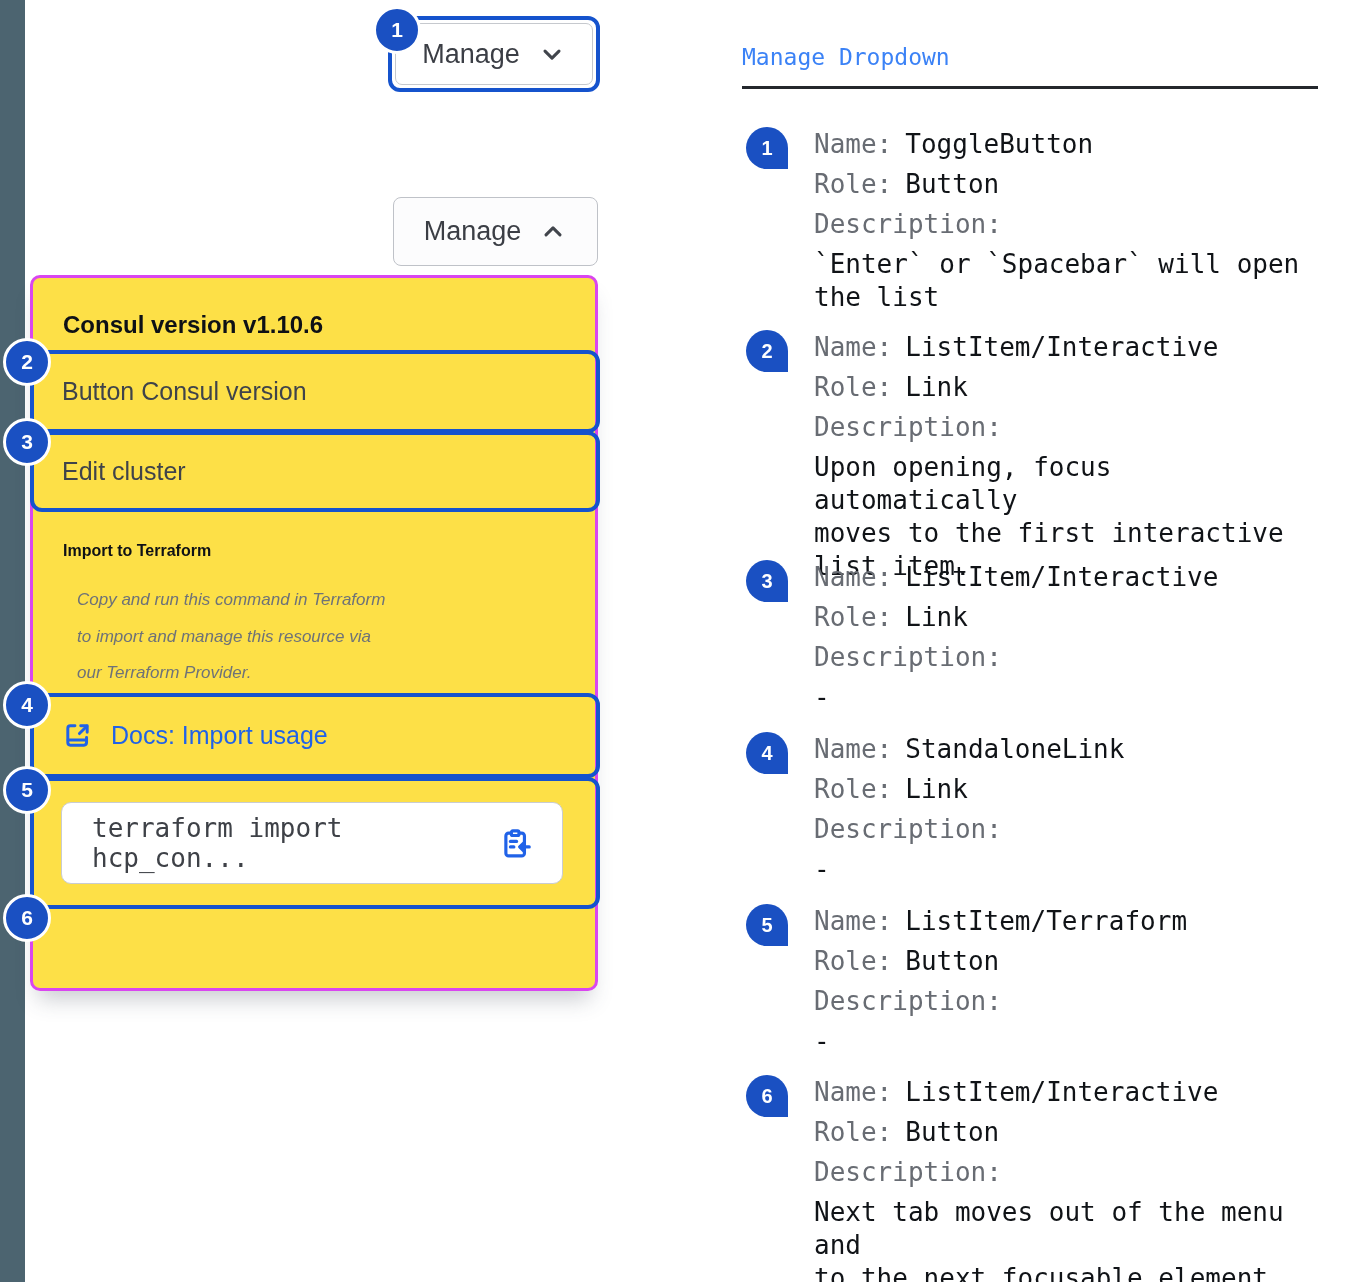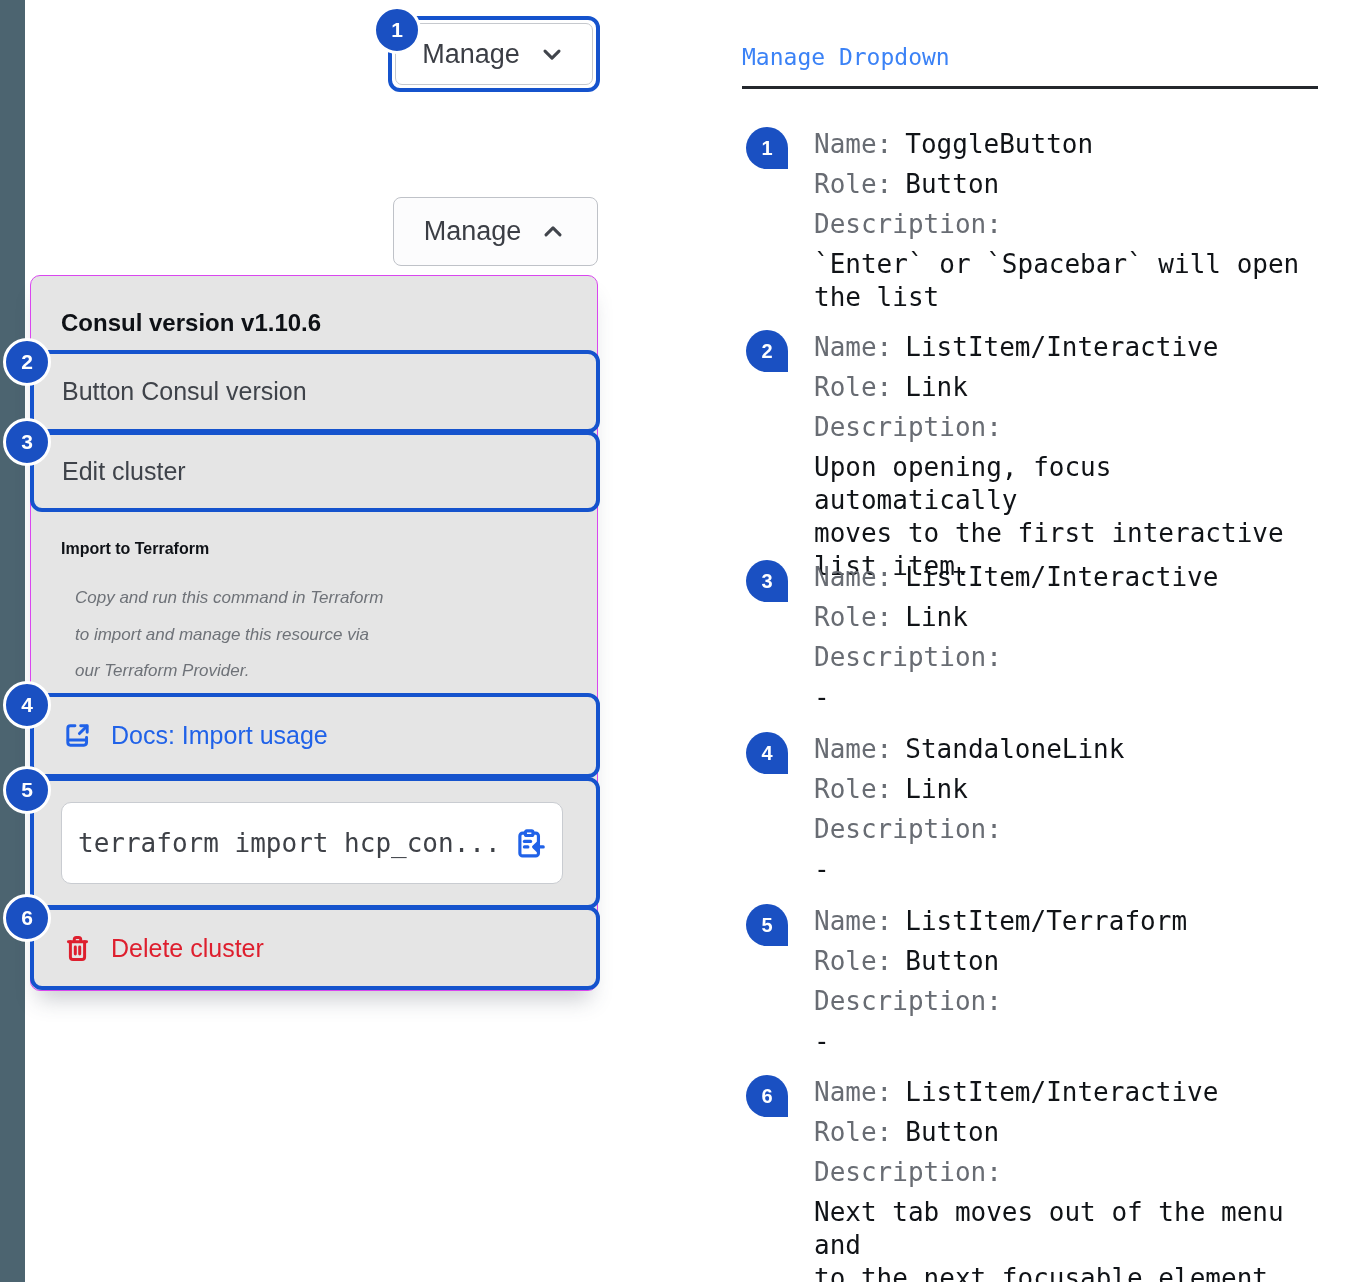--- a/index.html
+++ b/index.html
@@ -41,36 +41,36 @@
     font-size:27px;color:#3b3e45;box-sizing:border-box;
   }
   .toggle-btn.open{
     position:absolute;left:393px;top:197px;width:205px;height:69px;
     background:#fcfcfd;border:1px solid #bfc2c8;border-radius:8px;z-index:5;
   }
 
   
   .panel{
     position:absolute;left:30px;top:275px;width:568px;height:716px;box-sizing:border-box;
-    background:#e5e5e5;border:1px solid #d946ef;border-radius:10px;
+    background:#fde047;border:3px solid #d946ef;border-radius:10px;
     box-shadow:0 16px 22px -8px rgba(60,70,85,.28);z-index:1;
   }
   .version-label{position:absolute;left:30px;top:33px;font-size:24px;font-weight:700;color:#0e1116;}
   .import-heading{position:absolute;left:30px;top:264px;font-size:16px;font-weight:700;color:#0e1116;}
   .import-desc{
     position:absolute;left:44px;top:304px;width:505px;font-size:17px;color:#6e7278;
     line-height:36.5px;white-space:pre-line;font-style:italic;
   }
   .menu-text{font-size:25px;color:#3f434a;padding-left:28px;}
   .link-row{display:flex;align-items:center;gap:18px;padding-left:28px;color:#2062e8;font-size:25px;font-weight:500;}
   .danger-row{display:flex;align-items:center;gap:18px;padding-left:28px;color:#de1f2e;font-size:25px;font-weight:500;}
   .code-field{
     margin-left:27px;width:502px;height:82px;box-sizing:border-box;
     border:1.5px solid #c9ccd1;border-radius:10px;background:#fff;
-    display:flex;align-items:center;justify-content:space-between;padding:0 16px;
+    display:flex;align-items:center;justify-content:space-between;padding:0 30px;
   }
   .code-text{font-family:"DejaVu Sans Mono",monospace;font-size:26px;color:#3e4147;}
 
   
   .legend-title{
     position:absolute;left:742px;top:44px;font-family:"DejaVu Sans Mono",monospace;
     font-size:23px;font-weight:500;color:#3b82f6;
   }
   .legend-hr{position:absolute;left:742px;top:86px;width:576px;height:3px;background:#24272c;}
   .litem{position:absolute;left:746px;display:flex;gap:26px;align-items:flex-start;}
@@ -163,34 +163,20 @@
           <path d="M22 14.5 h-6.5"></path>
           <path d="M18.3 11.3 L15 14.5 l3.3 3.2"></path>
         </svg>
       </span>
     </div>
   </div>
   <div class="cbadge" style="left:3px;top:766px;">
       <span>5</span>
     </div>
 
-  <div class="abox" style="top:906px;height:84px;">
-    <div class="danger-row">
-      <span class="icon">
-        <svg width="31" height="31" viewBox="0 0 24 24" fill="none" stroke="#de1f2e" stroke-width="2.3" stroke-linecap="round" stroke-linejoin="round">
-          <path d="M5 6.8 h14"></path>
-          <path d="M6.5 6.8 V18.5 a2 2 0 0 0 2 2 h7 a2 2 0 0 0 2 -2 V6.8"></path>
-          <path d="M9.5 6.5 V5 a1.6 1.6 0 0 1 1.6 -1.6 h1.8 A1.6 1.6 0 0 1 14.5 5 v1.5"></path>
-          <path d="M10.3 10.8 v5.5"></path>
-          <path d="M13.7 10.8 v5.5"></path>
-        </svg>
-      </span>
-      <span>Delete cluster</span>
-    </div>
-  </div>
   <div class="cbadge" style="left:3px;top:894px;">
       <span>6</span>
     </div>
 
   <div class="legend-title">Manage Dropdown</div>
   <div class="legend-hr"></div>
 
   <div class="litem" style="top:124px;">
     <div class="tbadge">
         <span>1</span>

